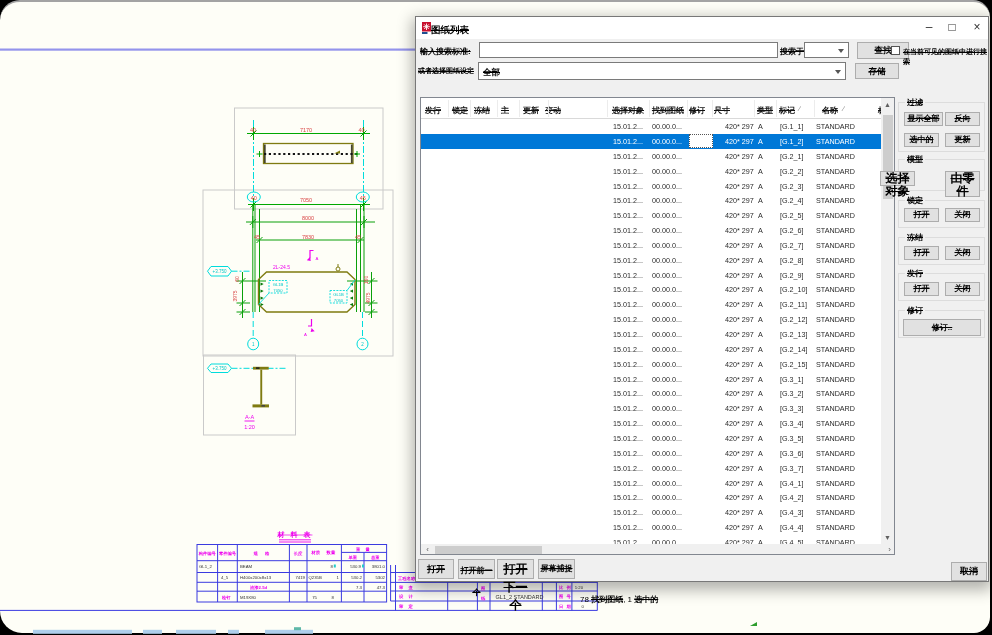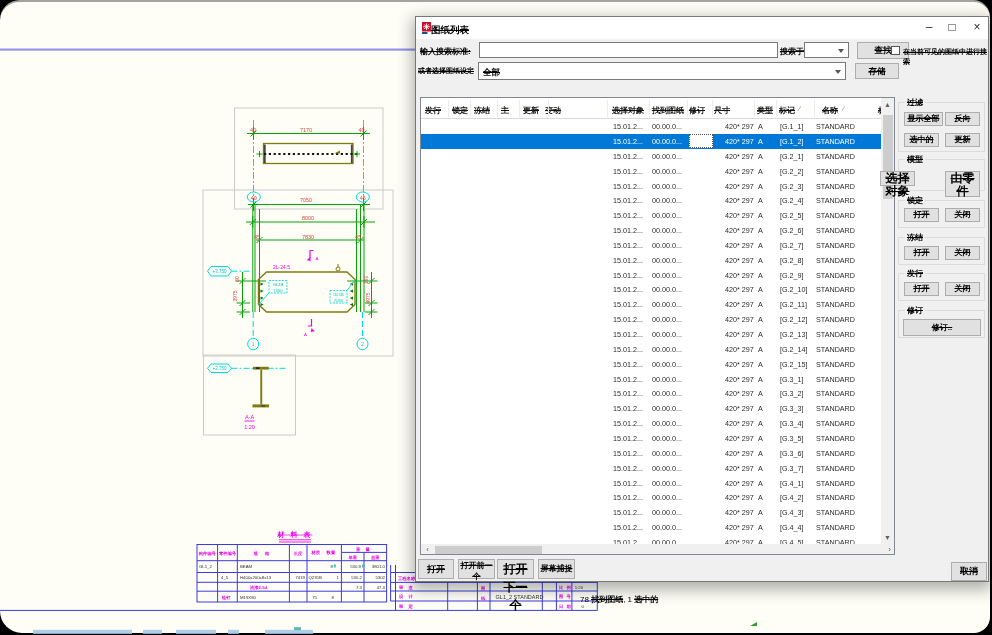--- a/index.html
+++ b/index.html
@@ -591,18 +591,18 @@
  <div class="btn" style="left:529px;top:229px;width:35px;height:14px;line-height:12px;font-size:8px">关闭</div>
  <div class="grp" style="left:482px;top:256px;width:87px;height:28px"></div>
  <span class="glab" style="left:489px;top:251px">发行</span>
  <div class="btn" style="left:488px;top:265px;width:35px;height:14px;line-height:12px;font-size:8px">打开</div>
  <div class="btn" style="left:529px;top:265px;width:35px;height:14px;line-height:12px;font-size:8px">关闭</div>
  <div class="grp" style="left:482px;top:293px;width:87px;height:28px"></div>
  <span class="glab" style="left:489px;top:288px">修订</span>
  <div class="btn" style="left:487px;top:302px;width:78px;height:17px;line-height:15px;font-size:8px">修订..</div>
 
  <div class="btn" style="left:2px;top:542px;width:36px;height:20px;line-height:18px;font-size:9px">打开</div>
- <div class="btn" style="left:42px;top:542px;width:37px;height:20px;line-height:11px;font-size:8px">打开前一个</div>
+ <div class="btn" style="left:42px;top:542px;width:37px;height:20px;line-height:22px;font-size:8px">打开前一个</div>
  <div class="btn" style="left:81px;top:542px;width:37px;height:20px;line-height:18px;font-size:12px">打开下一个</div>
  <div class="btn" style="left:122px;top:542px;width:37px;height:20px;line-height:18px;font-size:8px">屏幕捕捉</div>
  <span class="lbl" style="left:164px;top:577px;font-size:8px">78 <span class="cj">找到图纸</span>, 1 <span class="cj">选中的</span></span>
  <div class="btn" style="left:535px;top:545px;width:36px;height:19px;line-height:17px;font-size:9px">取消</div>
 </div>
 
 </body></html>

